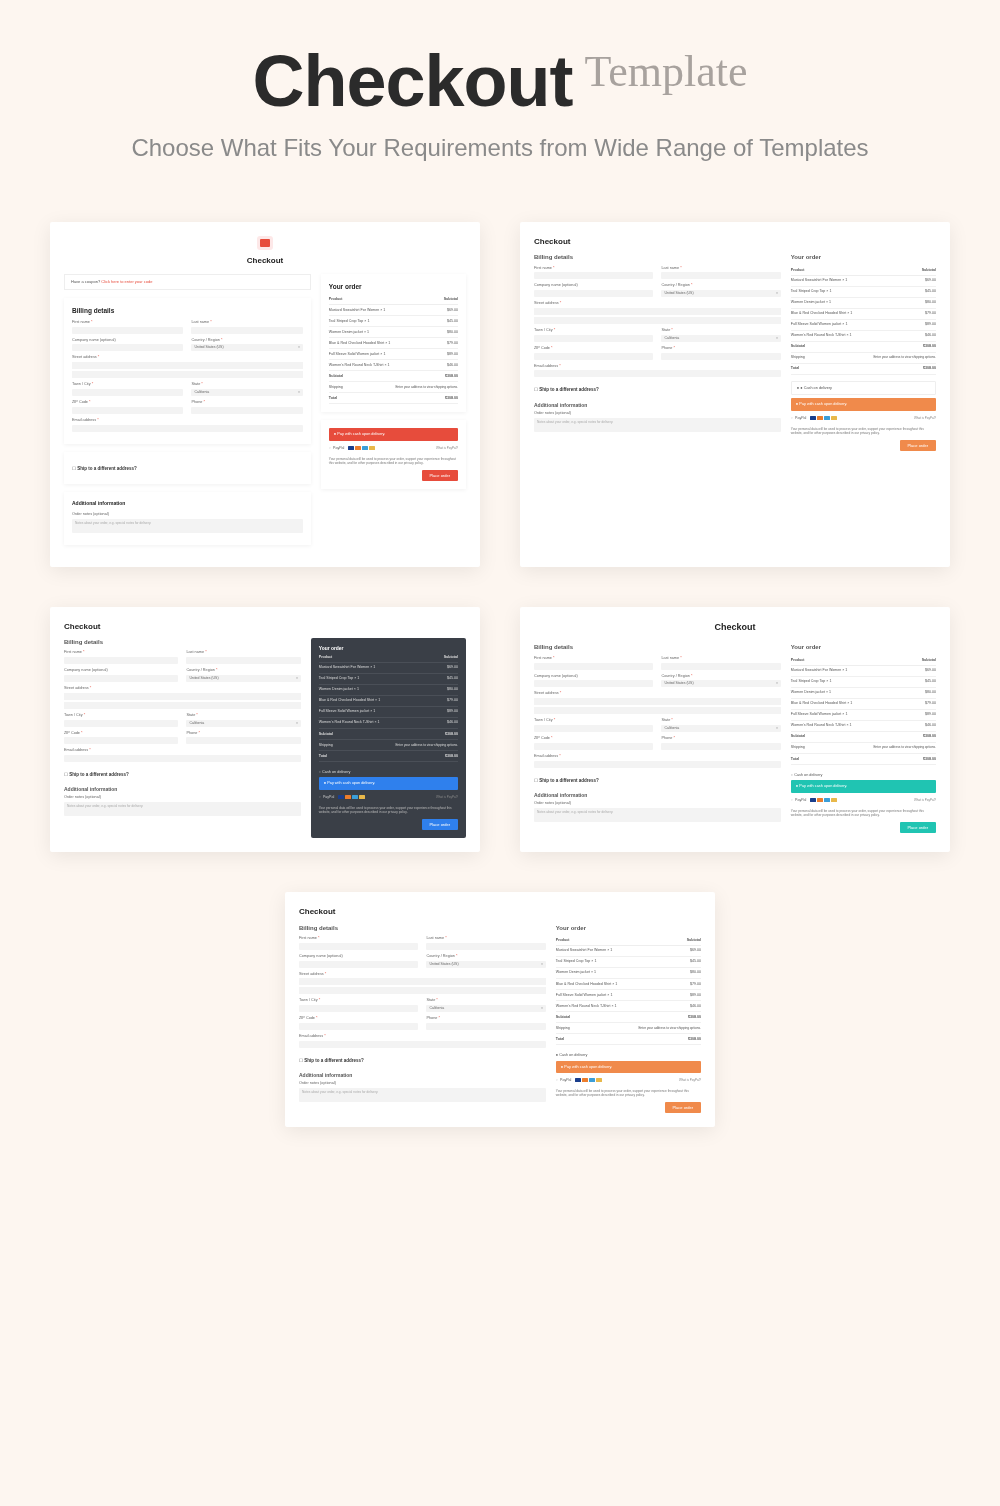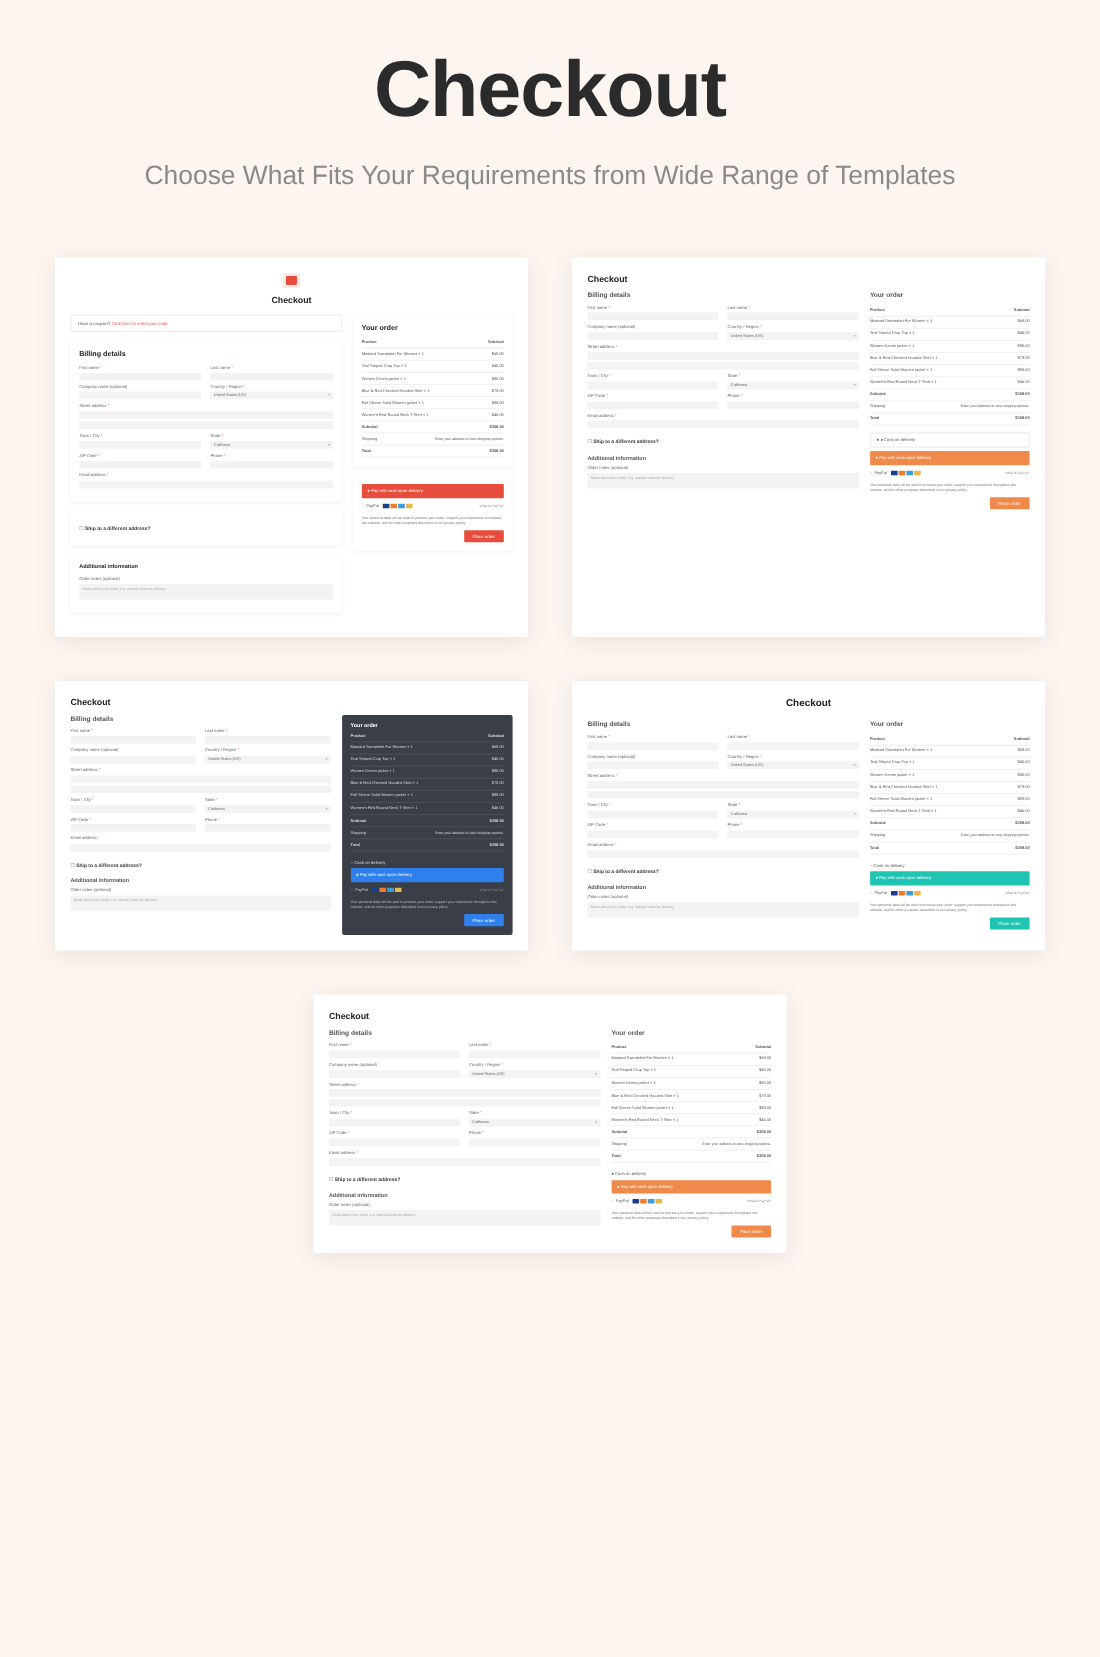--- a/index.html
+++ b/index.html
@@ -11,21 +11,21 @@
     padding: 40px 0 60px;
   }
   .hero { text-align: center; margin-bottom: 60px; }
   .hero-title { display: flex; align-items: center; justify-content: center; gap: 12px; }
   .hero-title h1 { font-size: 72px; font-weight: 800; color: #2b2b2b; letter-spacing: -1px; }
   .hero-title .script {
     font-family: "Brush Script MT", cursive;
     font-size: 44px; color: #a8a29e; font-weight: 400;
     transform: translateY(-10px);
   }
-  .hero p { font-size: 24px; color: #8a8a8a; margin-top: 24px; font-weight: 400; }
+  .hero p { font-size: 24px; color: #8a8a8a; margin-top: 12px; font-weight: 400; }
 
   .grid { display: flex; flex-wrap: wrap; gap: 40px; justify-content: center; padding: 0 40px; }
   .card {
     background: #fff;
     width: 430px;
     box-shadow: 0 4px 20px rgba(0,0,0,0.08);
     border-radius: 2px;
     padding: 14px;
     font-size: 4.2px;
     line-height: 1.4;
@@ -121,20 +121,21 @@
   .center-head .ck-title { font-size: 9px; }
 
   .clearfix::after { content: ""; display: table; clear: both; }
 </style>
 </head>
 <body>
 
 <div class="hero">
   <div class="hero-title">
     <h1>Checkout</h1>
+    <span class="script">Template</span>
   </div>
   <p>Choose What Fits Your Requirements from Wide Range of Templates</p>
 </div>
 
 <div class="grid">
 
   <div class="card v1">
     <div class="ck-head">
       <div class="bag"></div>
       <div class="ck-title">Checkout</div>

